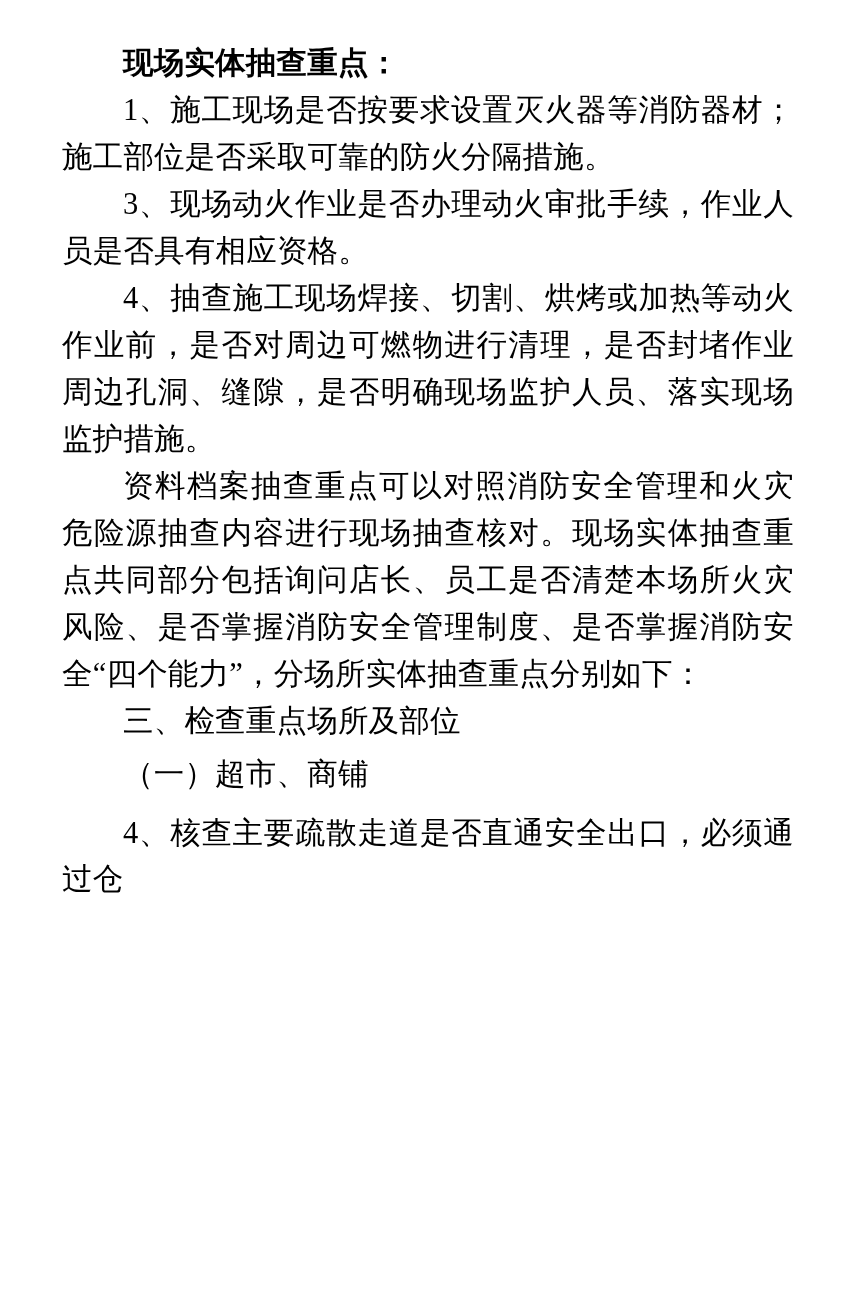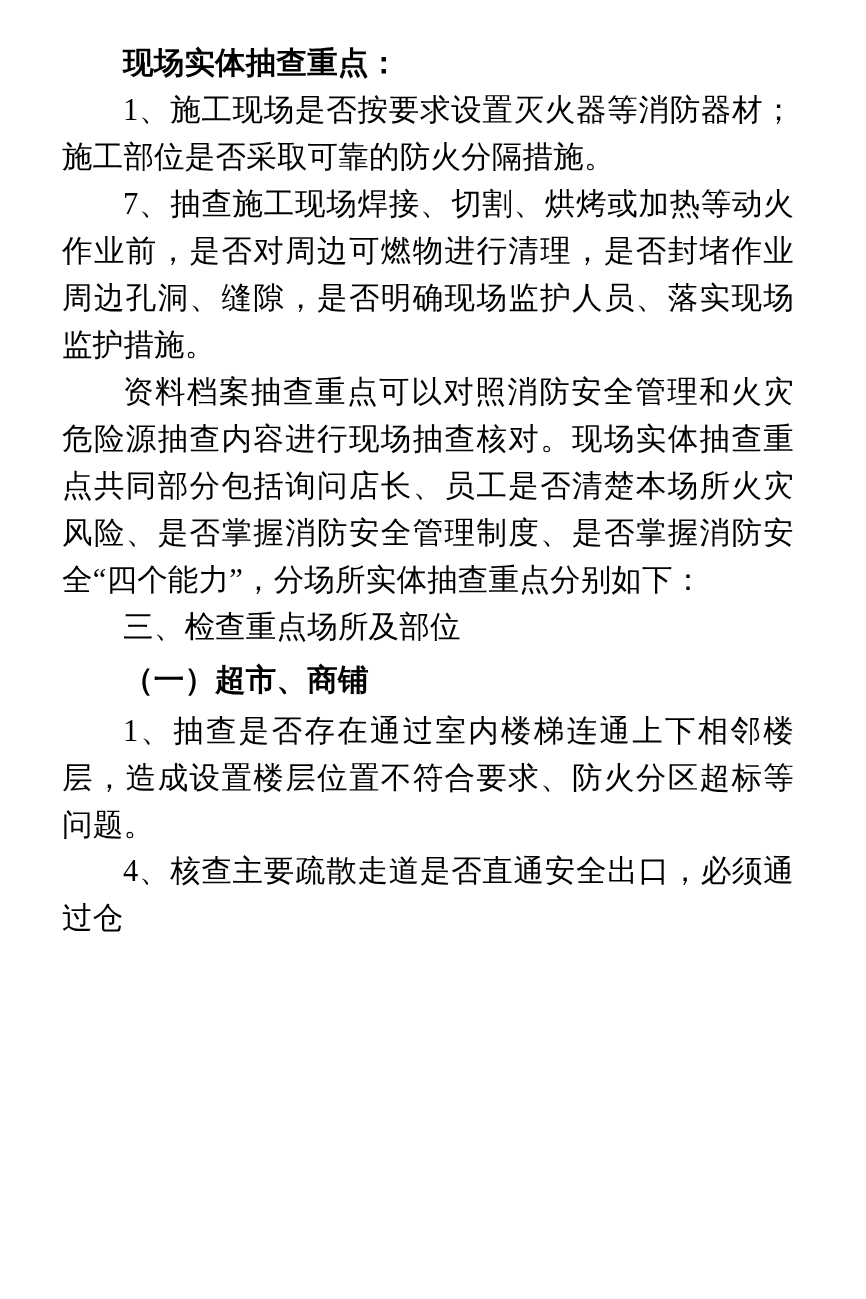--- a/index.html
+++ b/index.html
@@ -37,32 +37,32 @@
     margin-bottom: 0px;
     font-family: Liberation Serif, serif;
   }
   .heading {
     text-indent: 2em;
     font-weight: bold;
     margin-bottom: 0px;
   }
   .sub-heading {
     text-indent: 2em;
-    font-weight: bold;
+    font-weight: normal;
     margin-top: 6px;
-    margin-bottom: 4px;
+    margin-bottom: 12px;
   }
 </style>
 </head>
 <body>
 
 <div class="page">
   <div class="doc-body">
     <p class="heading">现场实体抽查重点：</p>
     <p class="para">1、施工现场是否按要求设置灭火器等消防器材；施工部位是否采取可靠的防火分隔措施。</p>
-    <p class="para">7、抽查施工现场焊接、切割、烘烤或加热等动火作业前，是否对周边可燃物进行清理，是否封堵作业周边孔洞、缝隙，是否明确现场监护人员、落实现场监护措施。</p>
+    <p class="para">3、现场动火作业是否办理动火审批手续，作业人员是否具有相应资格。</p>
+    <p class="para">4、抽查施工现场焊接、切割、烘烤或加热等动火作业前，是否对周边可燃物进行清理，是否封堵作业周边孔洞、缝隙，是否明确现场监护人员、落实现场监护措施。</p>
     <p class="para">资料档案抽查重点可以对照消防安全管理和火灾危险源抽查内容进行现场抽查核对。现场实体抽查重点共同部分包括询问店长、员工是否清楚本场所火灾风险、是否掌握消防安全管理制度、是否掌握消防安全“四个能力”，分场所实体抽查重点分别如下：</p>
     <p class="para">三、检查重点场所及部位</p>
     <p class="sub-heading">（一）超市、商铺</p>
-    <p class="para">1、抽查是否存在通过室内楼梯连通上下相邻楼层，造成设置楼层位置不符合要求、防火分区超标等问题。</p>
     <p class="para">4、核查主要疏散走道是否直通安全出口，必须通过仓</p>
   </div>
 </div>
 
 </body></html>

